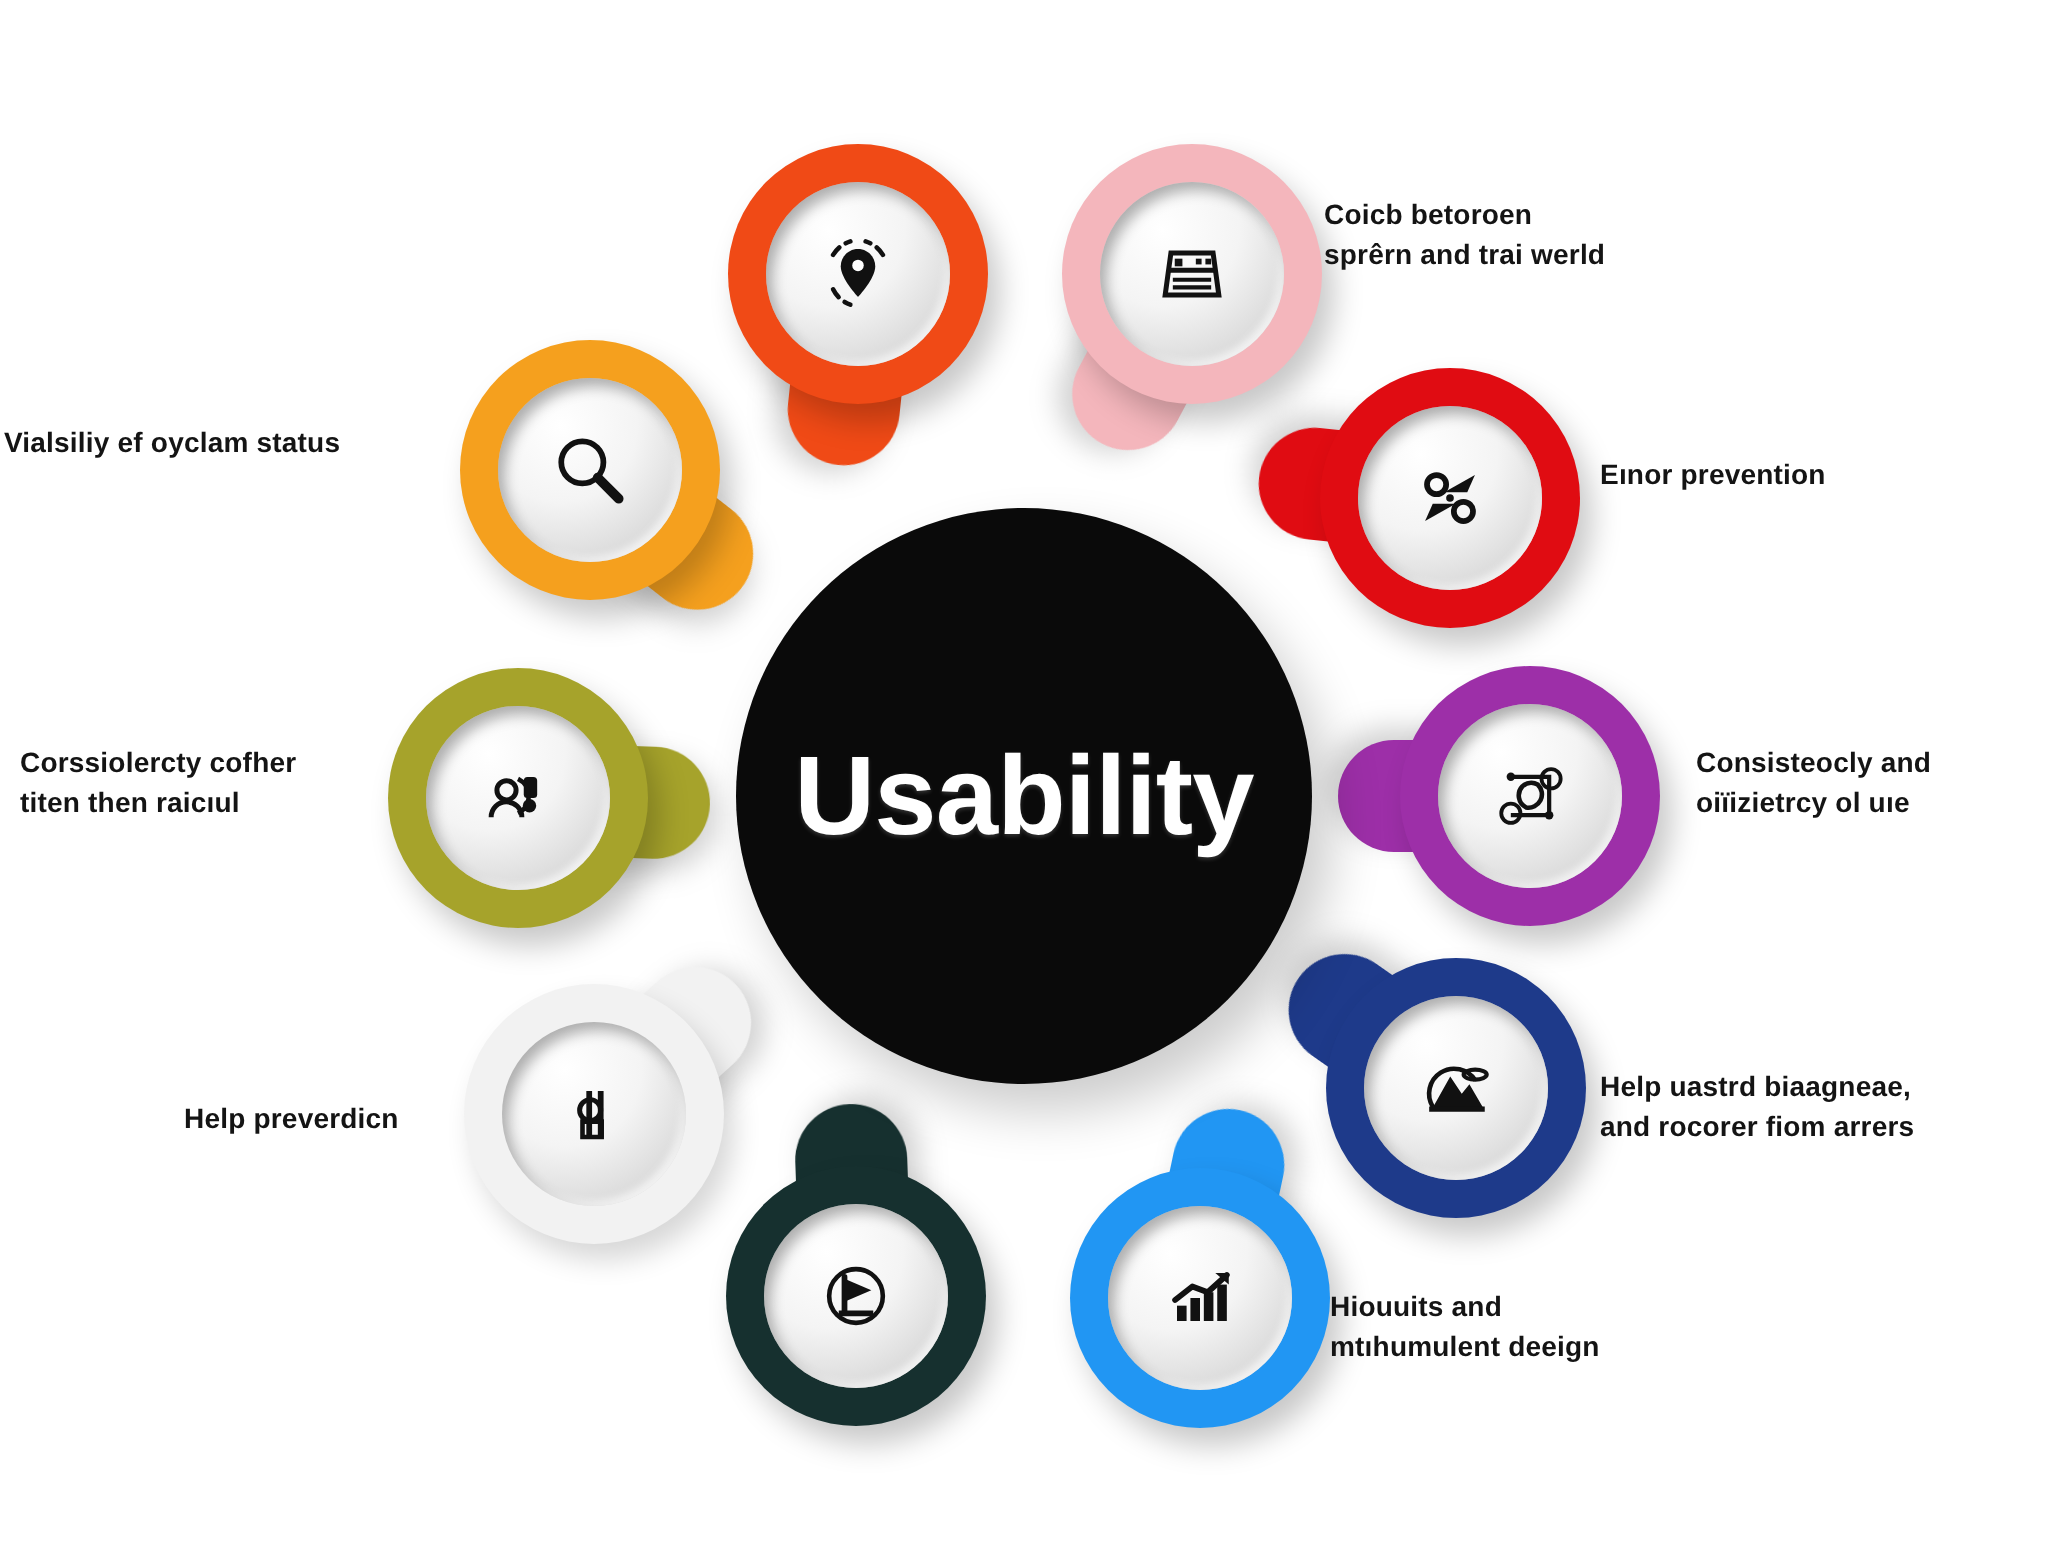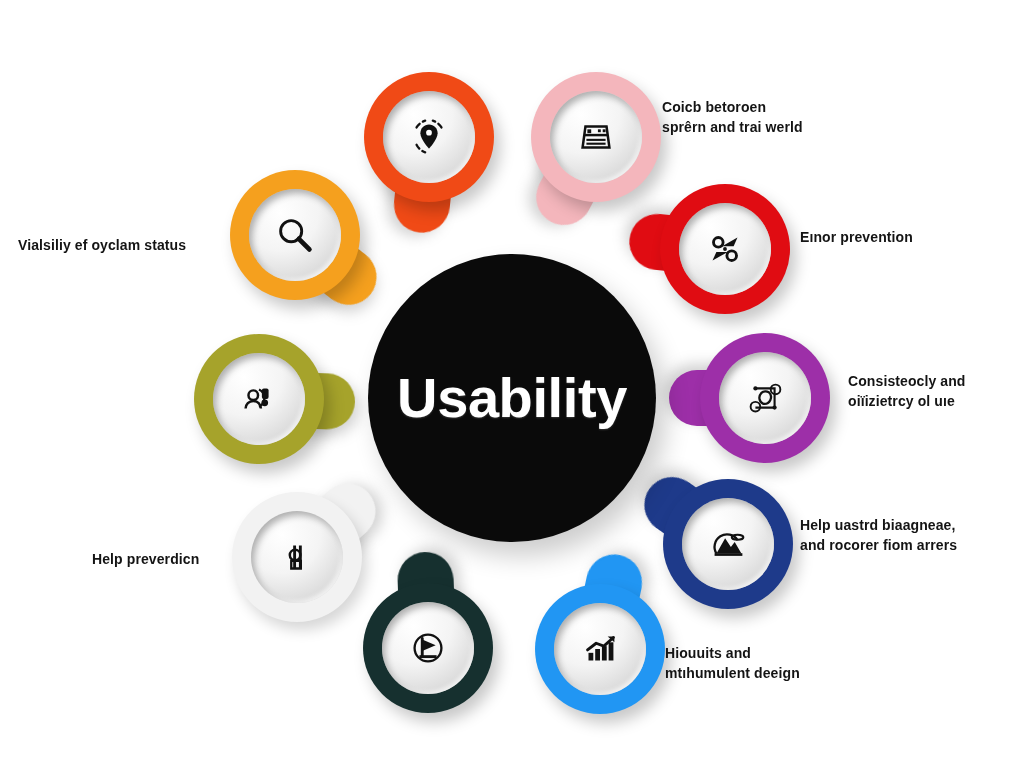--- a/index.html
+++ b/index.html
@@ -122,21 +122,21 @@
   <div class="pin" style="left:230px; top:170px;">
     <div class="pin-tail" style="background:#F5A01E; transform: rotate(38deg);"></div>
     <div class="pin-ring" style="background:#F5A01E;"></div>
     <div class="pin-inner">
       <svg viewBox="0 0 48 48">
         <circle cx="20" cy="20" r="11" fill="none" stroke="#111" stroke-width="3"></circle>
         <line x1="28" y1="28" x2="39" y2="39" stroke="#111" stroke-width="5" stroke-linecap="round"></line>
       </svg>
     </div>
   </div>
-  <div class="label left" style="left:18px; top:212px; width:230px;margin-top:24px;">Vialsiliy ef oyclam status</div>
+  <div class="label left" style="left:2px; top:212px; width:230px;">Vialsiliy ef oyclam status</div>
 
   <div class="pin" style="left:364px; top:72px;">
     <div class="pin-tail" style="background:#F04A16; transform: rotate(96deg);"></div>
     <div class="pin-ring" style="background:#F04A16;"></div>
     <div class="pin-inner">
       <svg viewBox="0 0 48 48">
         <path d="M24 11c-5 0-9 4-9 9 0 6.5 9 16 9 16s9-9.5 9-16c0-5-4-9-9-9z" fill="#111"></path>
         <circle cx="24" cy="19.5" r="3" fill="#fff"></circle>
         <path d="M11 14 A16 16 0 0 1 20 7" fill="none" stroke="#111" stroke-width="2.4" stroke-linecap="round" stroke-dasharray="5 4"></path>
         <path d="M37 14 A16 16 0 0 0 28 7" fill="none" stroke="#111" stroke-width="2.4" stroke-linecap="round" stroke-dasharray="5 4"></path>
@@ -200,21 +200,21 @@
     <div class="pin-ring" style="background:#1E3A8A;"></div>
     <div class="pin-inner">
       <svg viewBox="0 0 48 48">
         <path d="M12 34 A13 13 0 0 1 34 20" fill="none" stroke="#111" stroke-width="2.4"></path>
         <ellipse cx="34" cy="17" rx="6" ry="2.6" fill="none" stroke="#111" stroke-width="2.2"></ellipse>
         <path d="M12 34 L21 18 L27 27 L31 22 L38 34 Z" fill="#111"></path>
         <line x1="10" y1="35" x2="39" y2="35" stroke="#111" stroke-width="2.8"></line>
       </svg>
     </div>
   </div>
-  <div class="label right" style="left:800px; top:516px; width:220px;">Help uastrd biaagneae,
+  <div class="label right" style="left:800px; top:534px; width:220px;">Help uastrd biaagneae,
 and rocorer fiom arrers</div>
 
   <div class="pin" style="left:535px; top:584px;">
     <div class="pin-tail" style="background:#2196F3; transform: rotate(282deg);"></div>
     <div class="pin-ring" style="background:#2196F3;"></div>
     <div class="pin-inner">
       <svg viewBox="0 0 48 48">
         <rect x="12" y="28" width="5" height="8" fill="#111"></rect>
         <rect x="19" y="24" width="5" height="12" fill="#111"></rect>
         <rect x="26" y="21" width="5" height="15" fill="#111"></rect>
@@ -260,14 +260,16 @@
     <div class="pin-inner">
       <svg viewBox="0 0 48 48">
         <circle cx="18" cy="20" r="5" fill="none" stroke="#111" stroke-width="2.6"></circle>
         <path d="M10 34 a8 8 0 0 1 16 0" fill="none" stroke="#111" stroke-width="2.6"></path>
         <rect x="27" y="13" width="7" height="11" rx="2" fill="#111"></rect>
         <path d="M24 14 a10 10 0 0 1 0 18" fill="none" stroke="#111" stroke-width="2.4"></path>
         <circle cx="30" cy="28" r="3.5" fill="#111"></circle>
       </svg>
     </div>
   </div>
+  <div class="label left" style="left:10px; top:372px; width:180px;">Corssiolercty cofher
+titen then raicıul</div>
 
 </div>
 
 </body></html>

